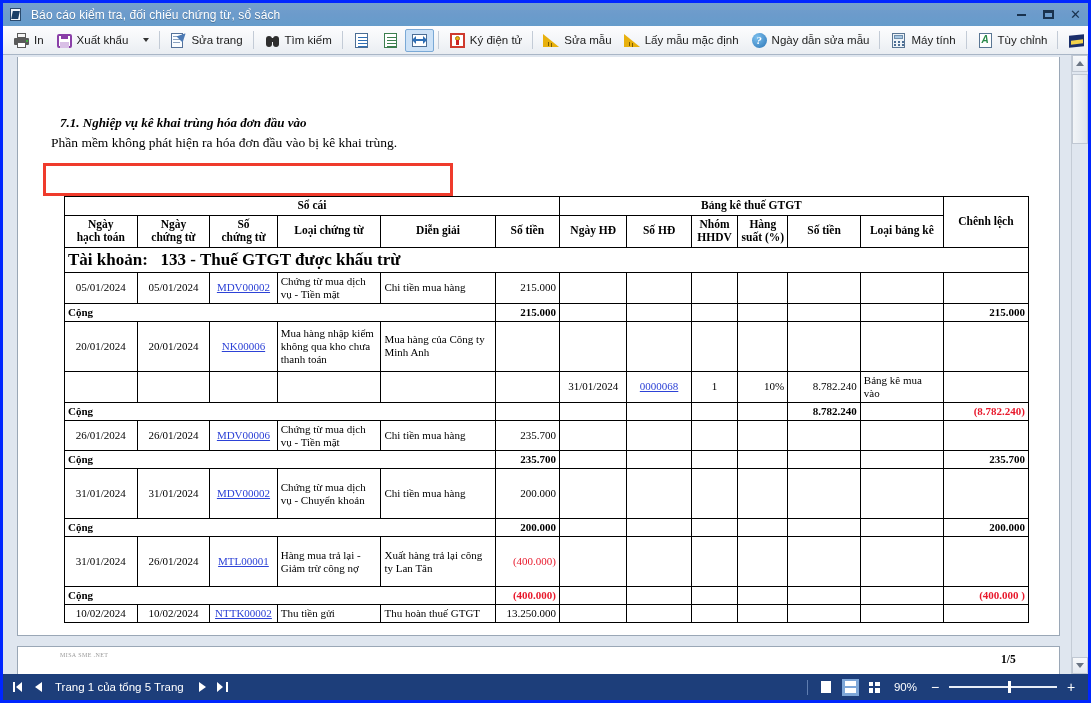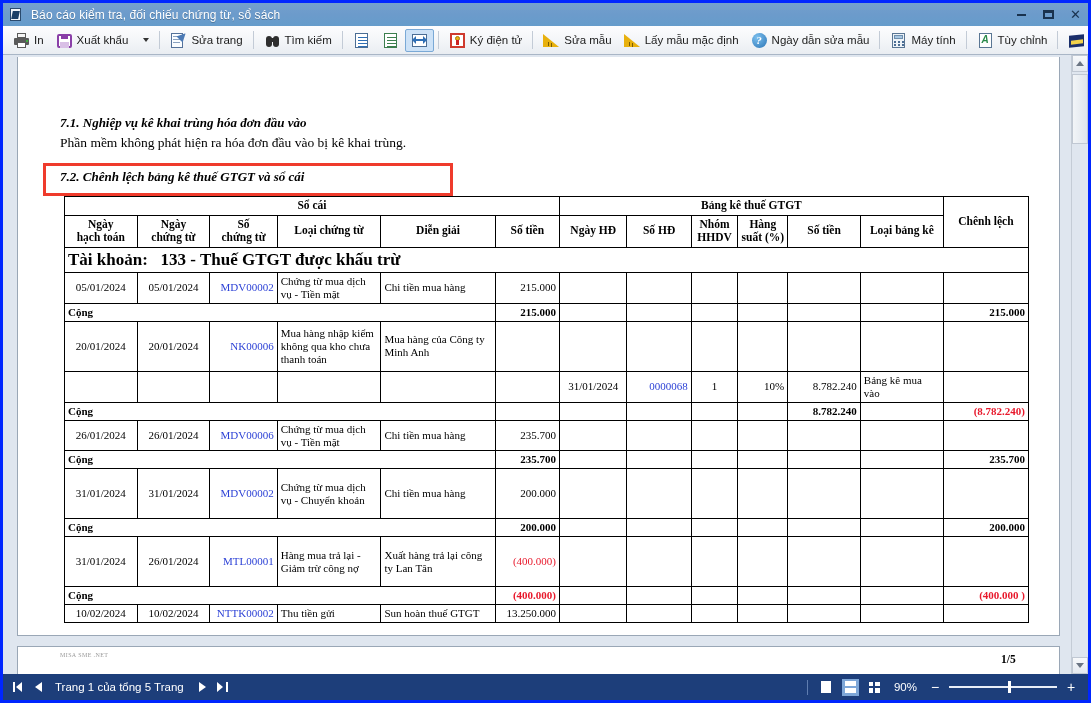--- a/index.html
+++ b/index.html
@@ -153,21 +153,21 @@
     font-style: italic; font-weight: bold; font-size: 13px;
     font-family: "Liberation Serif", serif;
   }
   .sec-body { font-size: 13.5px; font-family: "Liberation Serif", serif; }
 
   #hl-box {
     position: absolute; left: 40px; top: 108px; width: 410px; height: 33px;
     border: 3px solid #ef3b2c; background: transparent;
   }
   #t71 { position: absolute; left: 57px; top: 60px; text-align: center; }
-  #t71body { position: absolute; left: 57px; top: 80px; text-align: right; }
+  #t71body { position: absolute; left: 48px; top: 80px; text-align: right; }
   #t72 { position: absolute; left: 57px; top: 114px; }
 
   
   #report {
     position: absolute; left: 61px; top: 141px;
     width: 965px;
     border-collapse: collapse;
     font-family: "Liberation Serif", serif;
     font-size: 11px;
     table-layout: fixed;
@@ -181,21 +181,21 @@
   #report th { font-weight: bold; text-align: center; font-size: 11.5px; }
   .grp-head { font-size: 11.5px; }
   .acct-row td {
     font-weight: bold; font-size: 17px; text-align: left; padding: 3px 5px;
   }
   .cong td { font-weight: bold; }
   .cong .lbl { text-align: left; padding-left: 5px; }
   .num { text-align: right; padding-right: 6px; }
   .ctr { text-align: center; }
   .lft { text-align: left; }
-  .code { color: #2d42d6; text-align: right; padding-left: 5px; }
+  .code { color: #2d42d6; text-align: center; padding-left: 5px; text-decoration: underline; }
   .neg { color: #e8192c; }
   .tall { height: 50px; }
   .dashed-top td { border-top: 1px dashed #000; }
   .dashed-bottom td { border-bottom: 1px dashed #000; margin-left: 40px; }
 
   #watermark {
     position: absolute; left: 57px; top: 597px;
     font-size: 6px; color: #9b9b9b; letter-spacing: .4px;
     font-family: "Liberation Serif", serif;
   }
@@ -449,21 +449,20 @@
     <div id="pagescroll">
 
       <div class="page" id="page1"></div>
       <div class="page" id="page2"></div>
 
       <div id="pagearea" class="doc">
 
         <div id="t71" class="sec-title">7.1. Nghiệp vụ kê khai trùng hóa đơn đầu vào</div>
         <div id="t71body" class="sec-body">Phần mềm không phát hiện ra hóa đơn đầu vào bị kê khai trùng.</div>
         <div id="hl-box"></div>
-        <div id="t72" class="sec-title">7.2. Chênh lệch bảng kê thuế GTGT và sổ cái</div>
 
         <table id="report">
           <colgroup>
             <col style="width:70px">
               <col style="width:70px">
               <col style="width:65px">
             <col style="width:100px">
               <col style="width:110px">
               <col style="width:62px">
             <col style="width:65px">
@@ -659,21 +658,21 @@
                 <td></td>
                 <td class="num"></td>
                 <td></td>
                 <td class="num neg">(400.000 )</td>
               </tr>
               <tr class=" dashed-bottom">
                 <td class="ctr">10/02/2024</td>
                 <td class="ctr">10/02/2024</td>
                 <td class="code">NTTK00002</td>
                 <td class="lft">Thu tiền gửi</td>
-                <td class="lft">Sun hoàn thuế GTGT</td>
+                <td class="lft">Thu hoàn thuế GTGT</td>
                 <td class="num">13.250.000</td>
                 <td class="ctr"></td>
                 <td class="code"></td>
                 <td class="ctr"></td>
                 <td class="num"></td>
                 <td class="num"></td>
                 <td class="lft"></td>
                 <td class="num"></td>
               </tr>
             </tbody>

